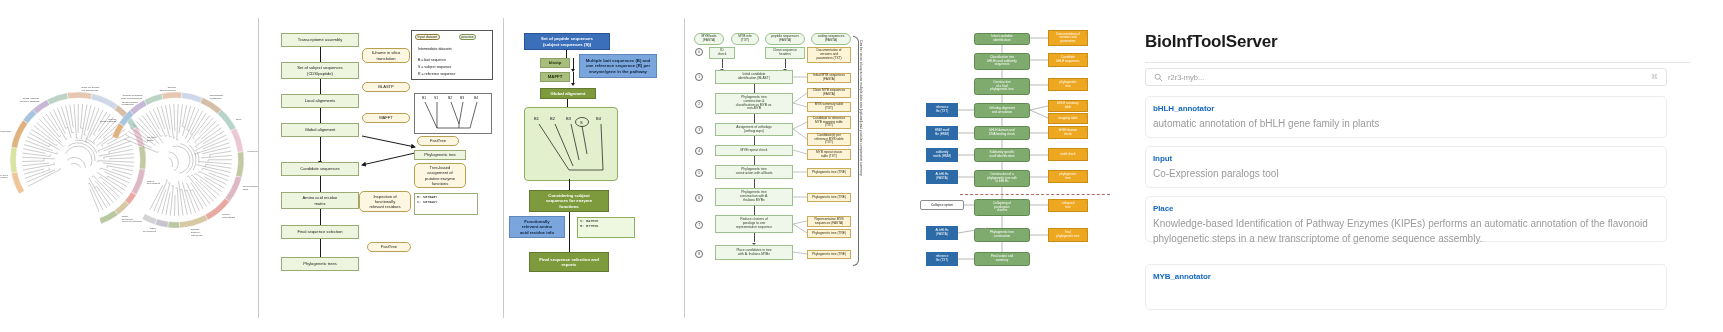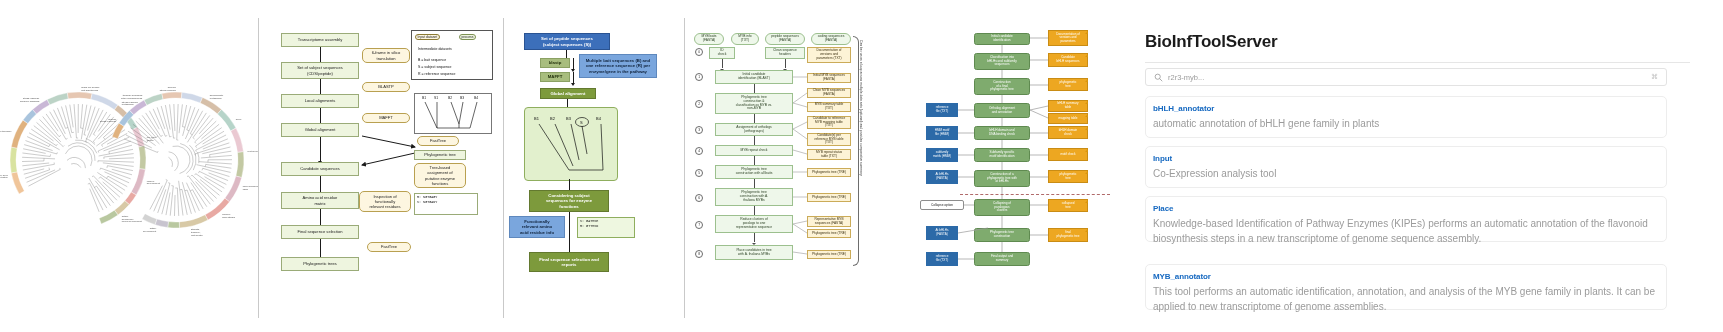--- a/index.html
+++ b/index.html
@@ -733,29 +733,28 @@
         <span class="kbd">⌘</span>
       </div>
 
       <div class="card" style="top:96px;height:42px;">
         <div class="card-title">bHLH_annotator</div>
         <div class="card-desc">automatic annotation of bHLH gene family in plants</div>
       </div>
 
       <div class="card" style="top:146px;height:42px;">
         <div class="card-title">Input</div>
-        <div class="card-desc">Co-Expression analysis tool</div>
+        <div class="card-desc">Co-Expression paralogs tool</div>
       </div>
 
       <div class="card" style="top:196px;height:46px;">
         <div class="card-title">Place</div>
-        <div class="card-desc">Knowledge-based Identification of Pathway Enzymes (KIPEs) performs an automatic annotation of the flavonoid biosynthesis steps in a new transcriptome of genome sequence assembly.</div>
+        <div class="card-desc">Knowledge-based Identification of Pathway Enzymes (KIPEs) performs an automatic annotation of the flavonoid phylogenetic steps in a new transcriptome of genome sequence assembly.</div>
       </div>
 
       <div class="card" style="top:264px;height:46px;">
         <div class="card-title">MYB_annotator</div>
-        <div class="card-desc">This tool performs an automatic identification, annotation, and analysis of the MYB gene family in plants. It can be applied to new transcriptome of genome assemblies.</div>
       </div>
 
     </div>
   </div>
 
 </div>
 
 </body></html>

